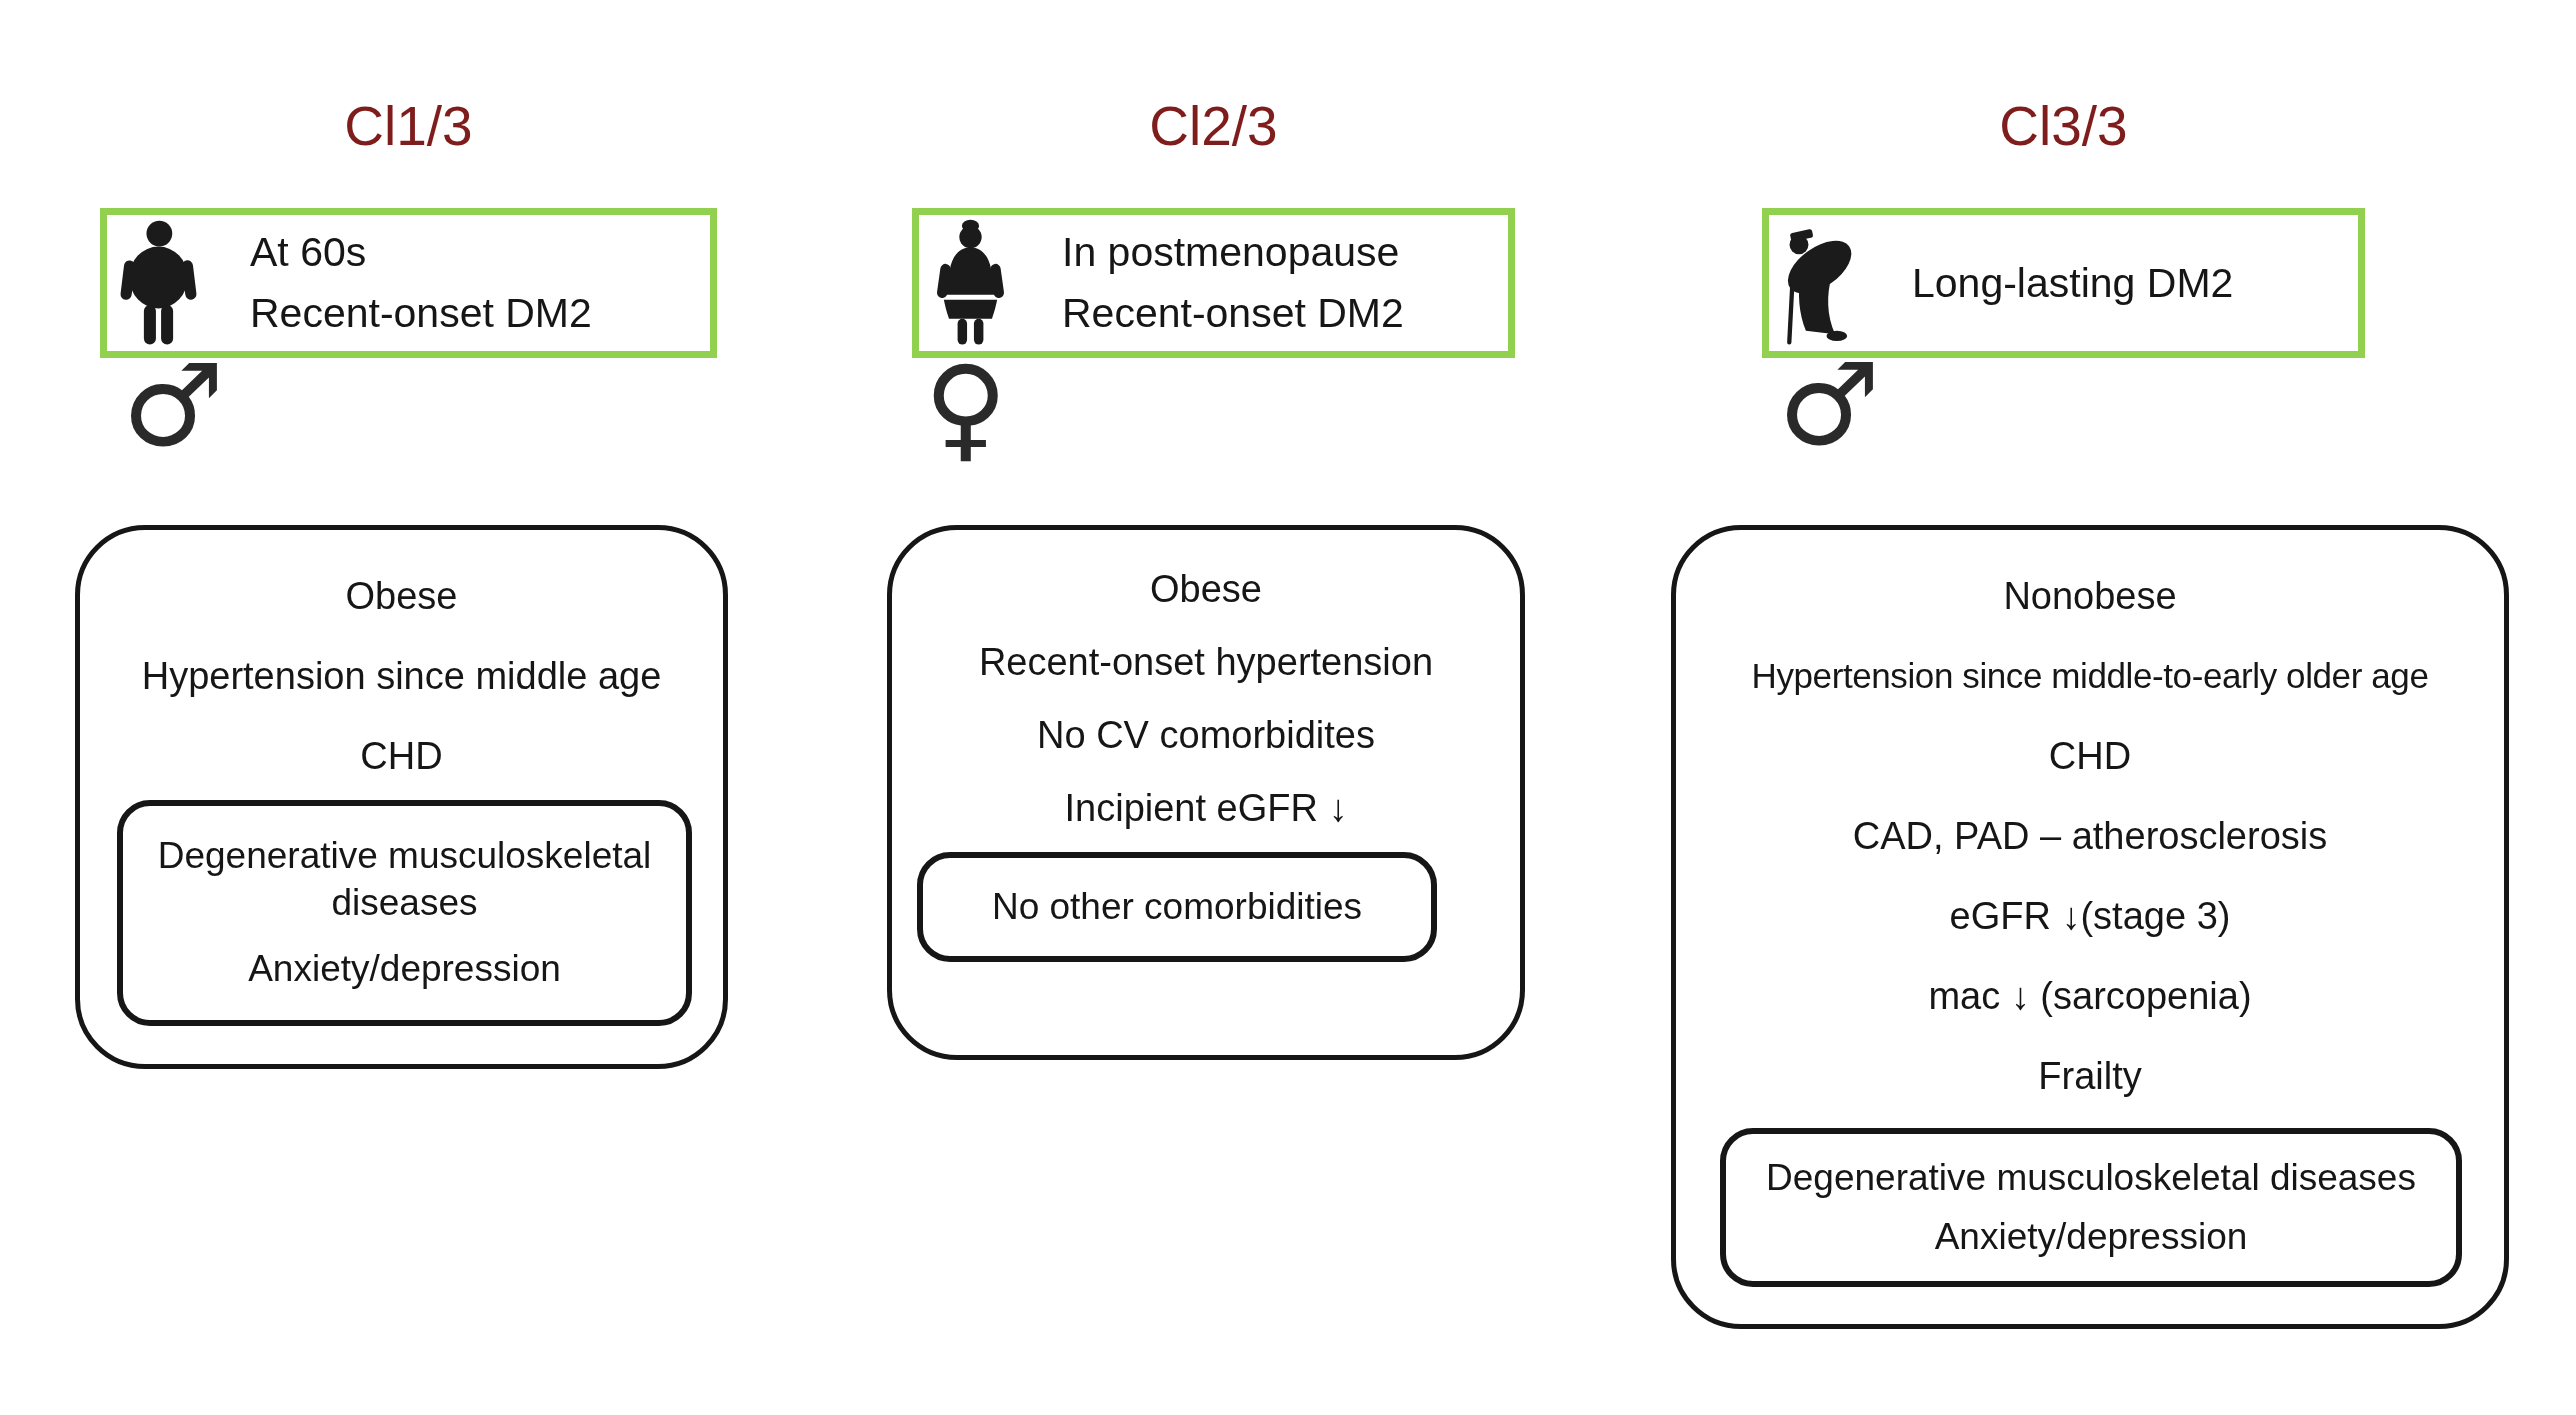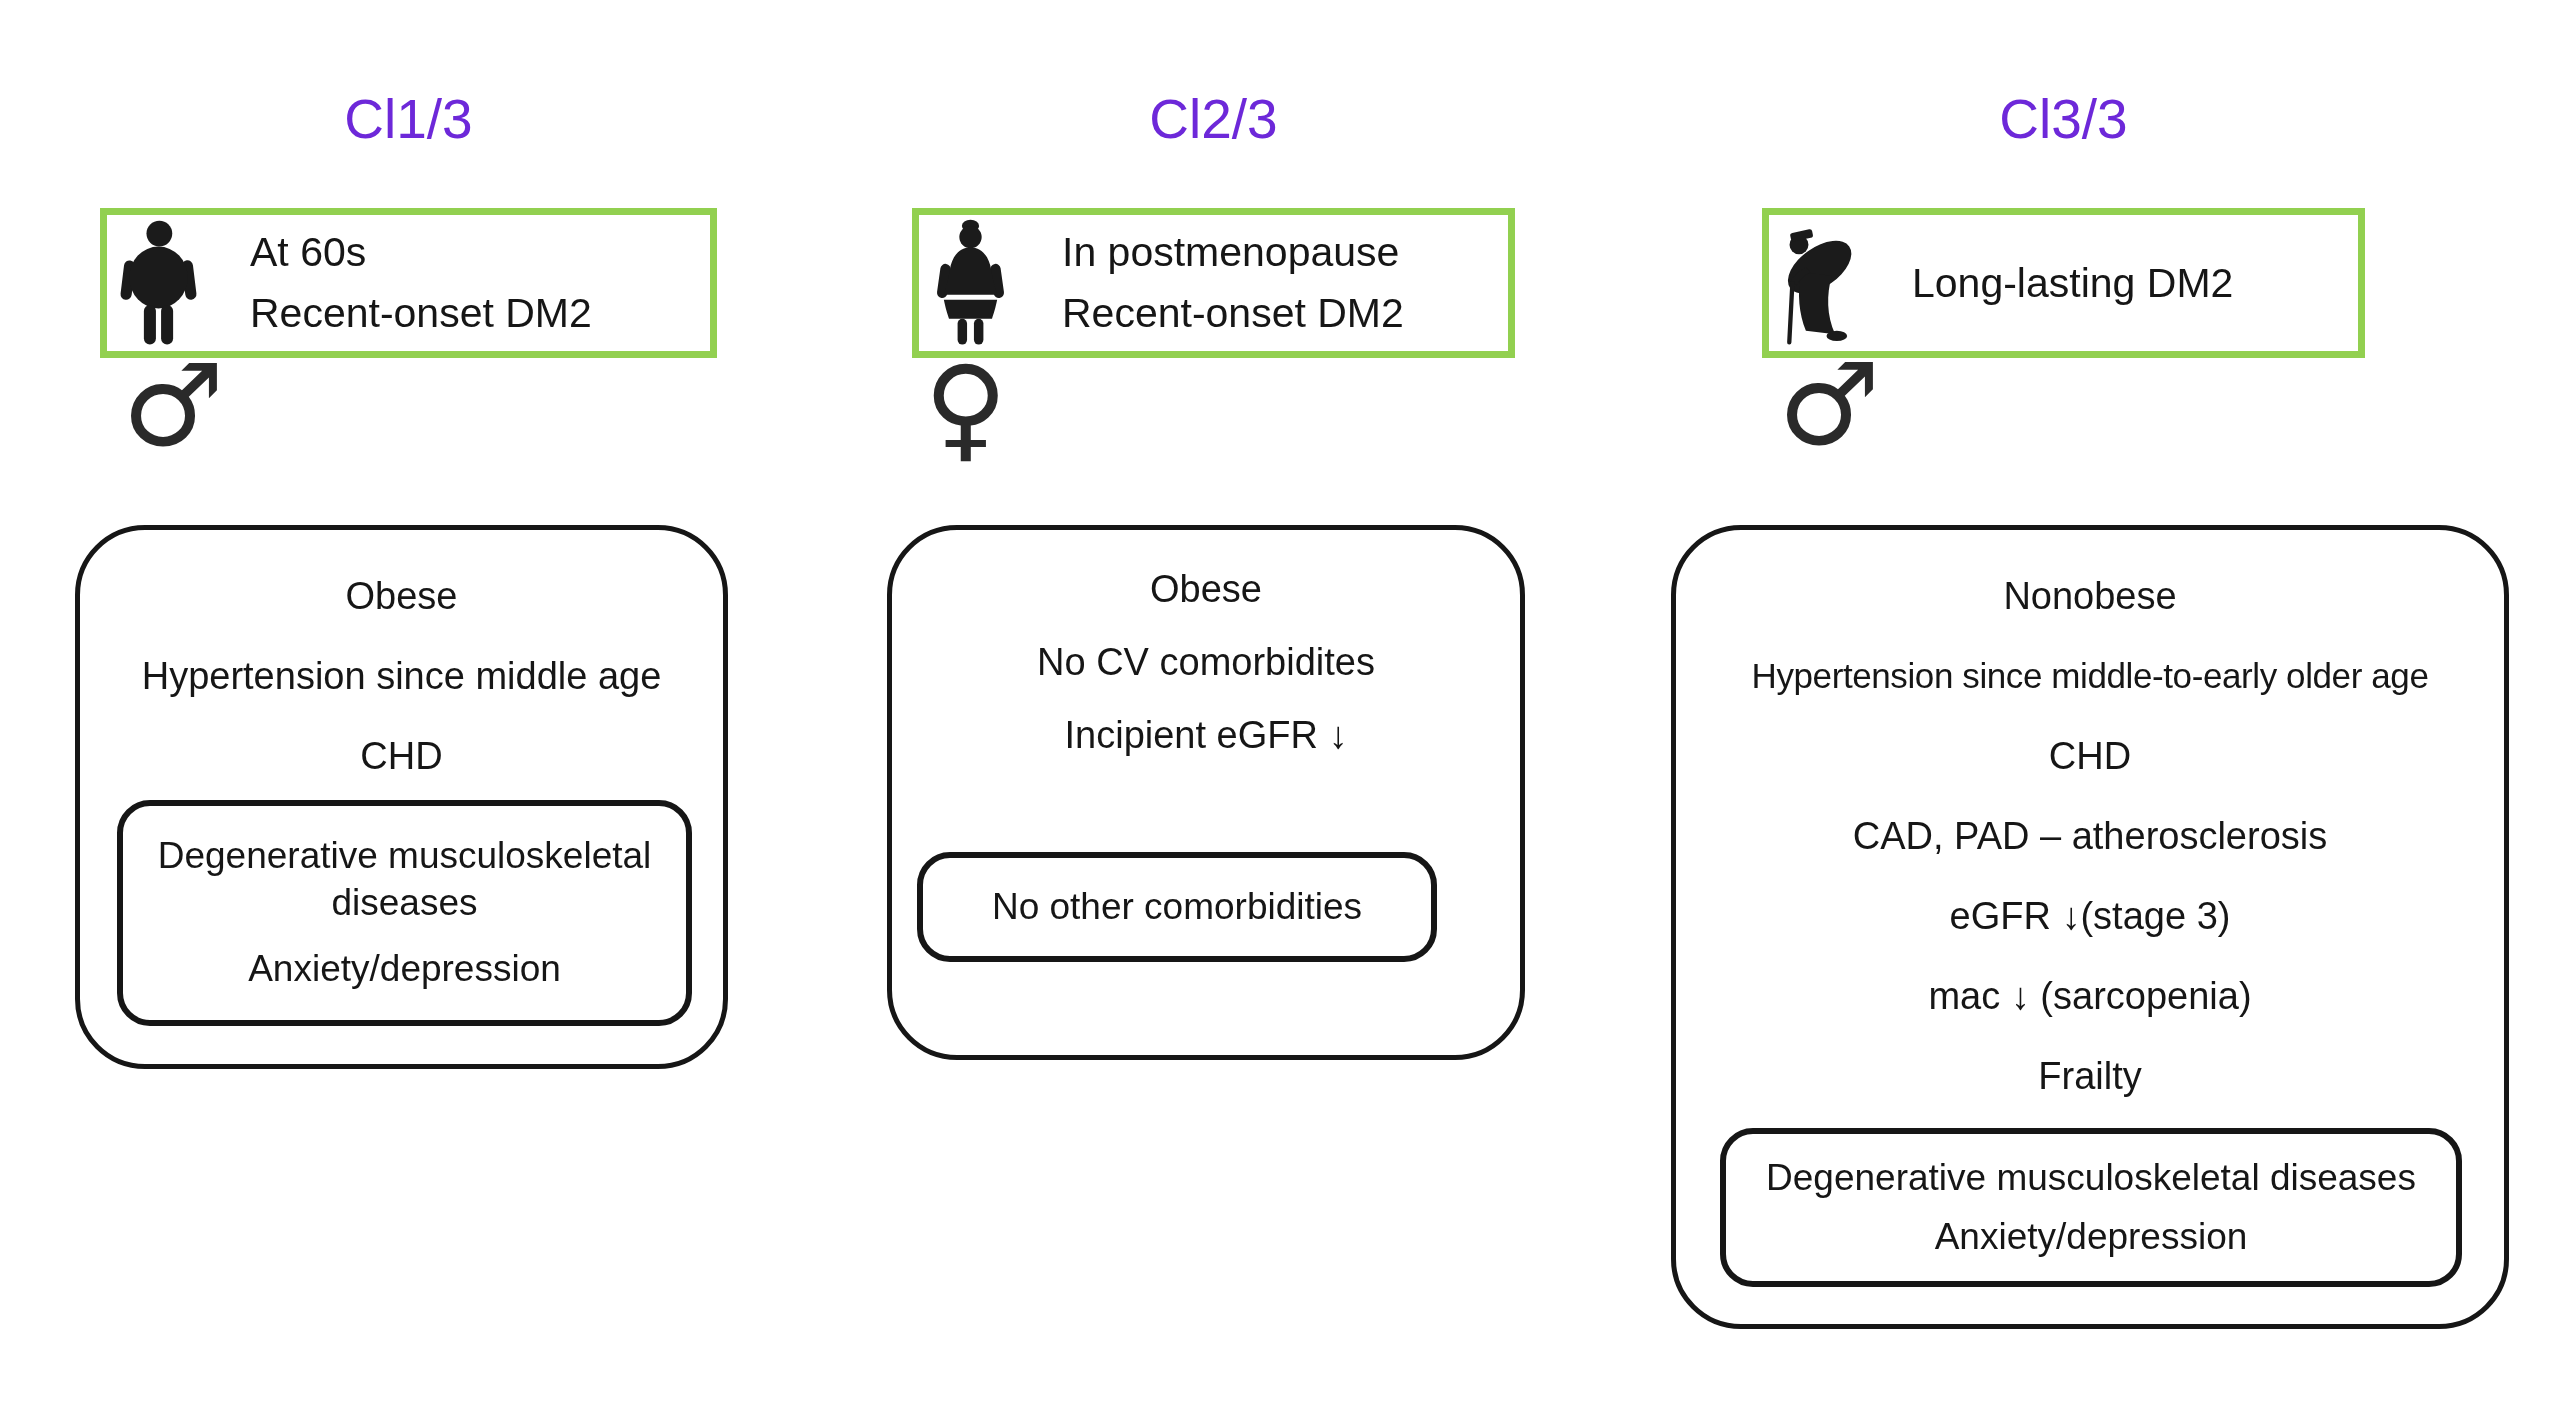--- a/index.html
+++ b/index.html
@@ -2,22 +2,22 @@
 <html style="font-size:14px"><head>
 <meta charset="utf-8">
 <style>
   html,body{margin:0;padding:0;background:#ffffff;}
   .canvas{
     position:relative;width:2576px;height:1415px;background:#ffffff;
     font-family:"Liberation Sans",sans-serif;color:#161616;overflow:hidden;
   }
   .cluster{position:absolute;left:0;top:0;width:100%;height:100%;}
   .title{
-    position:absolute;top:83px;margin:0;height:73px;
-    font-size:55px;font-weight:400;text-align:center;line-height:73px;color:#6d28d9;
+    position:absolute;top:90px;margin:0;height:73px;
+    font-size:55px;font-weight:400;text-align:center;line-height:73px;color:#7f1d1d;
   }
   .patient-box{
     position:absolute;top:208px;height:150px;box-sizing:border-box;
     border:7.9px solid #92d050;background:#ffffff;
     display:flex;align-items:center;gap:40px;
   }
   .patient-icon{width:103px;height:129px;flex:0 0 auto;}
   .patient-icon svg{width:100%;height:100%;display:block;}
   .patient-lines{font-size:41px;line-height:61px;white-space:nowrap;}
   .gender{
@@ -101,20 +101,21 @@
       <div class="patient-lines">
         <div>In postmenopause</div>
         <div>Recent-onset DM2</div>
       </div>
     </div>
 
     <div class="gender" style="left:924px;top:351px;">♀</div>
 
     <div class="obox obox--tight" style="left:887px;width:638px;height:535px;">
       <div class="row row--tight">Obese</div>
+      <div class="row row--tight">Recent-onset hypertension</div>
       <div class="row row--tight">No CV comorbidites</div>
       <div class="row row--tight">Incipient eGFR ↓</div>
       <div class="ibox" style="left:25px;top:322px;width:520px;height:110px;">
         <div class="irow irow--nowrap">No other comorbidities</div>
       </div>
     </div>
   </section>
 
   <section class="cluster">
     <h2 class="title" style="left:1762px;width:603px;">Cl3/3</h2>

